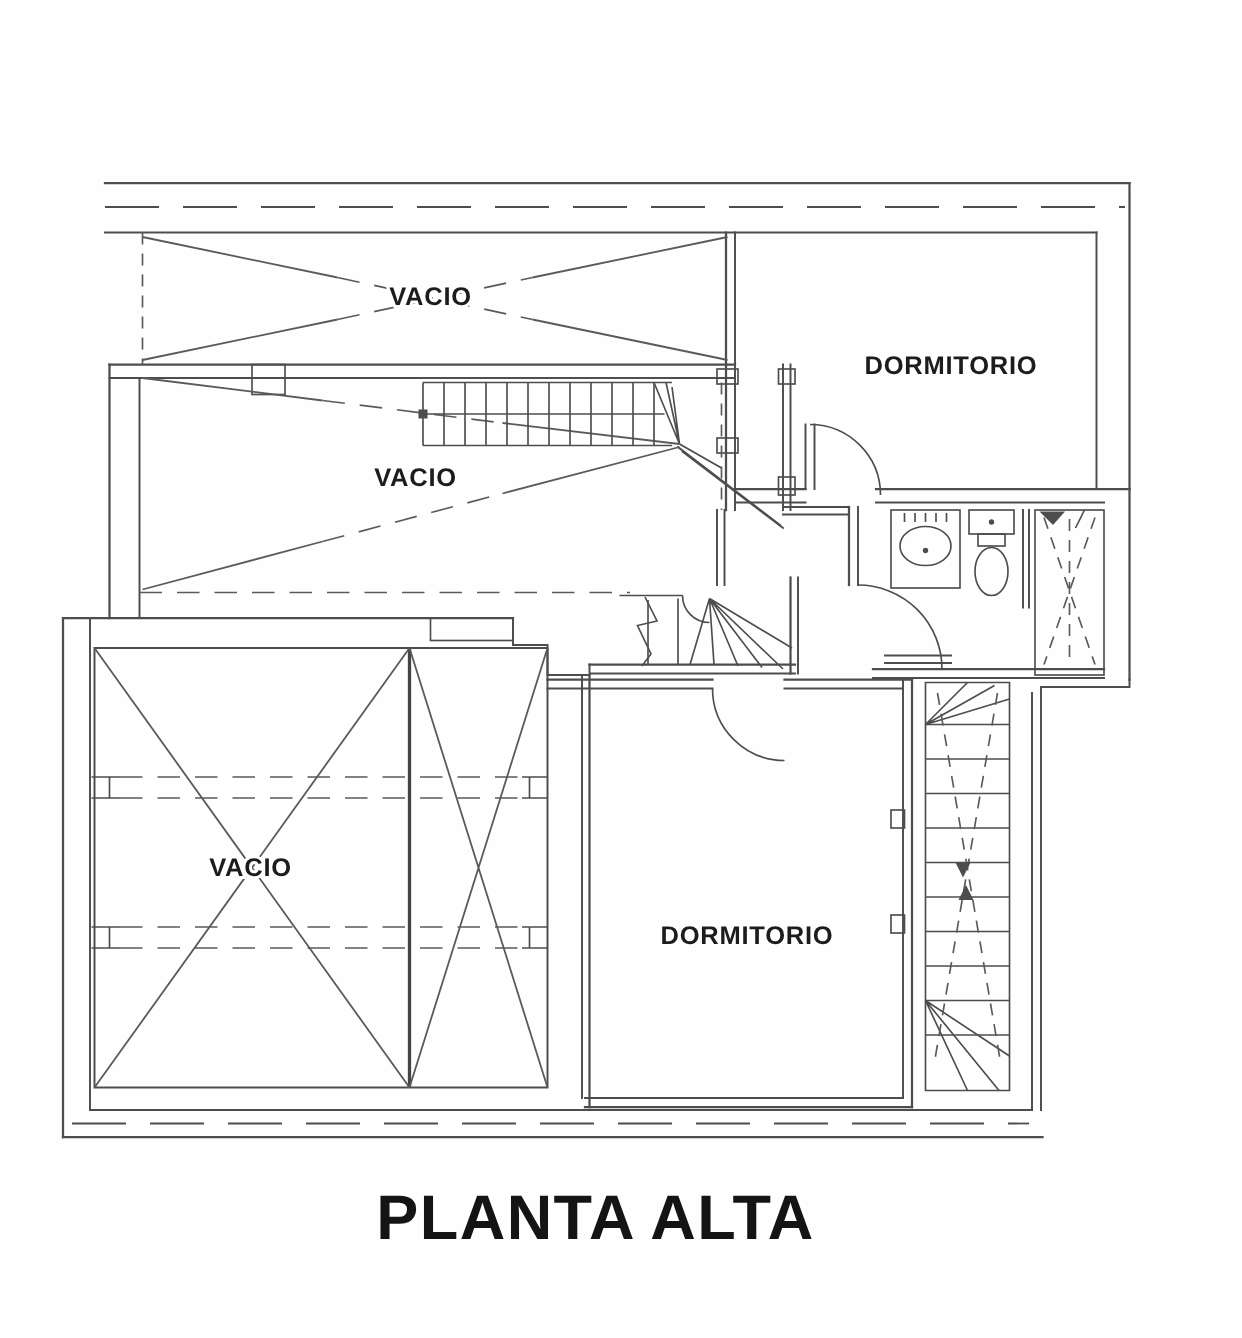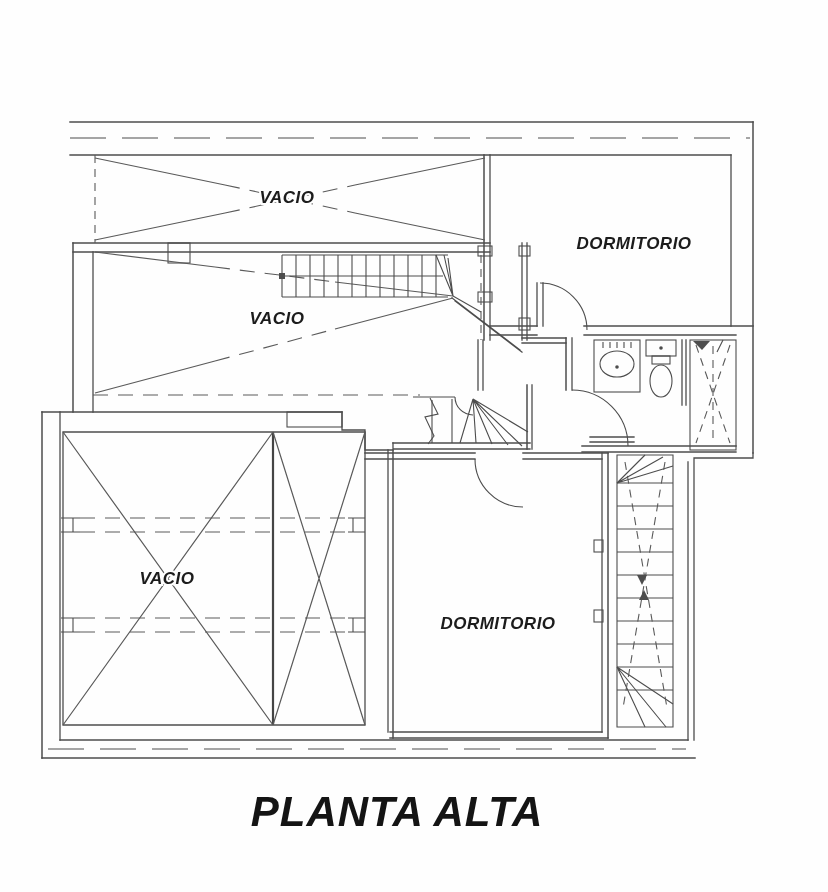--- a/index.html
+++ b/index.html
@@ -1,19 +1,18 @@
 <!DOCTYPE html>
 <html><head>
 <meta charset="utf-8">
 <style>
   html,body{margin:0;padding:0;background:#ffffff;}
   .canvas{
     position:relative;width:828px;height:892px;background:#fefefe;overflow:hidden;
     font-family:"Liberation Sans", sans-serif;
-    font-style:italic;
   }
   svg{position:absolute;left:0;top:0;}
   .wall{stroke:#4d4d4d;stroke-width:1.5;fill:none;stroke-linecap:square;}
   .wall2{stroke:#4d4d4d;stroke-width:1.3;fill:none;stroke-linecap:square;}
   .thin{stroke:#4d4d4d;stroke-width:1.1;fill:none;}
   .xline{stroke:#5a5a5a;stroke-width:1.2;fill:none;}
   .dash-long{stroke:#4d4d4d;stroke-width:1.2;fill:none;stroke-dasharray:36 16;}
   .dash-mid{stroke:#5a5a5a;stroke-width:1.1;fill:none;stroke-dasharray:15 10;}
   .dash-sm{stroke:#5a5a5a;stroke-width:1.1;fill:none;stroke-dasharray:8 6;}
   .fillmark{fill:#4d4d4d;stroke:none;}

